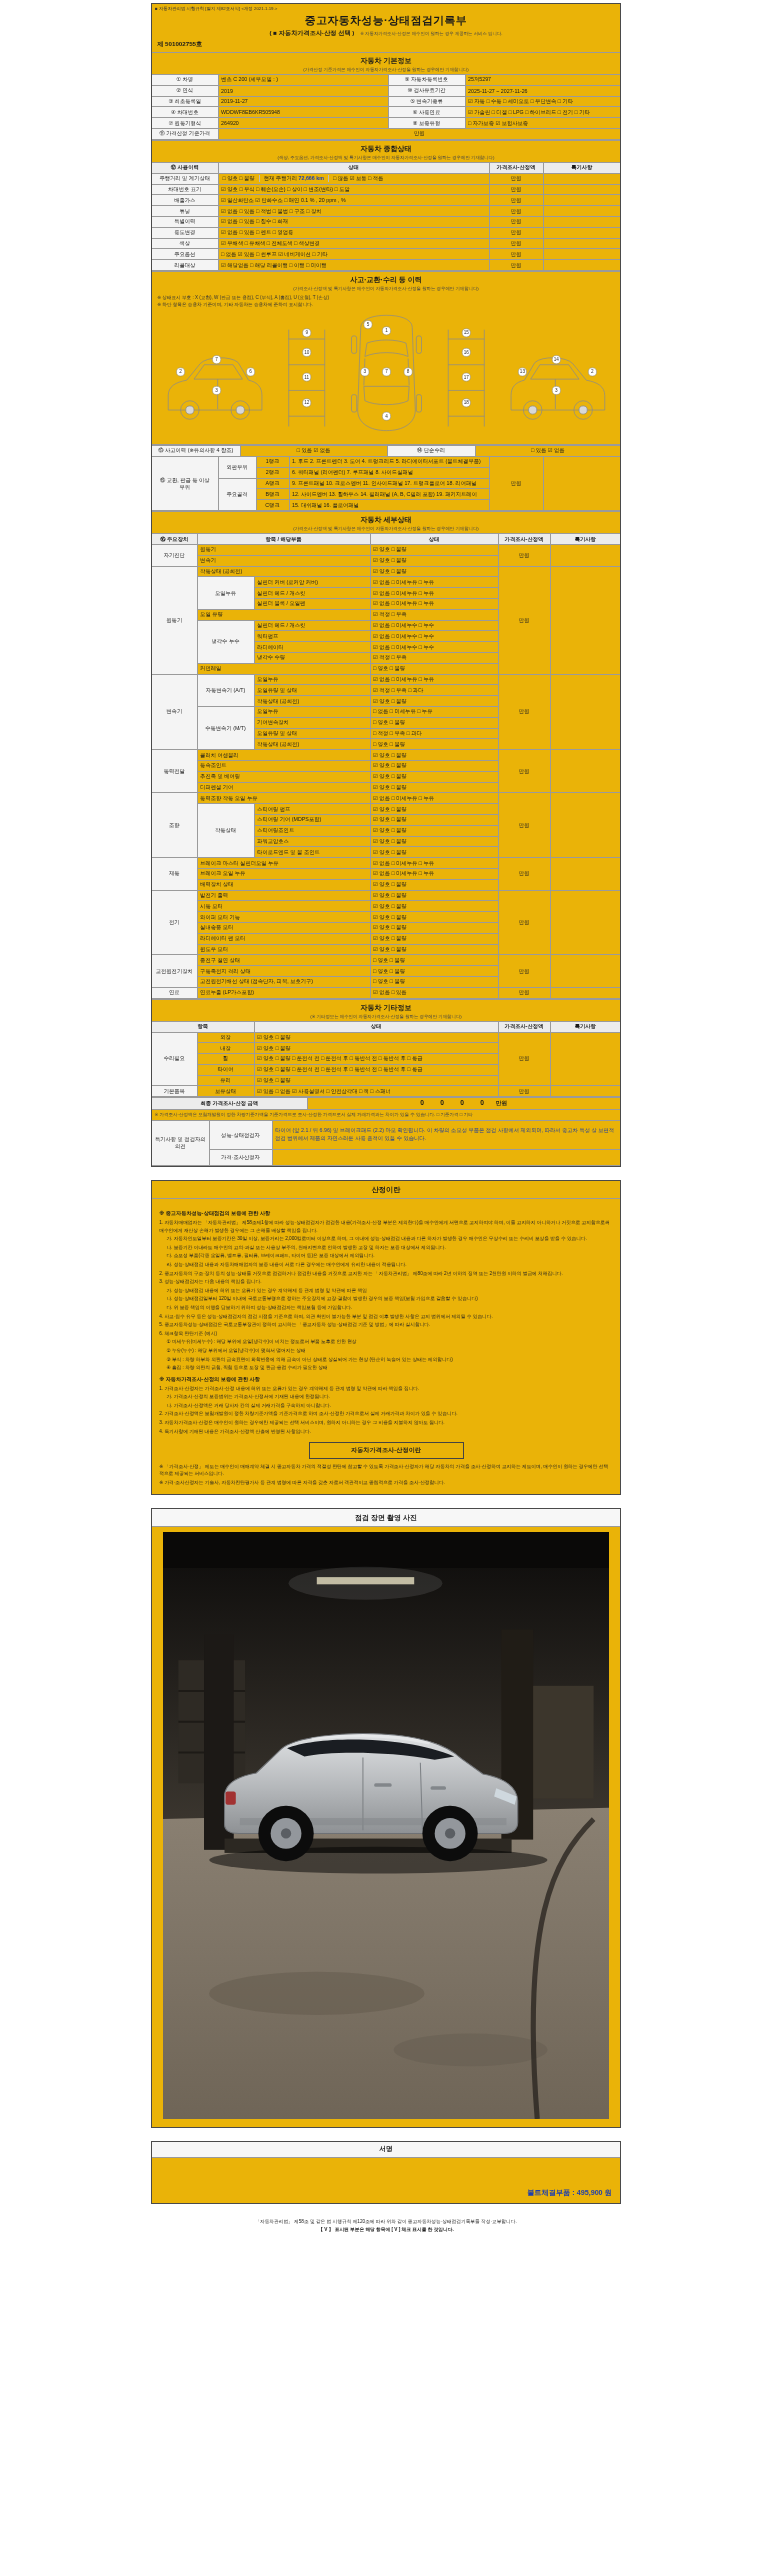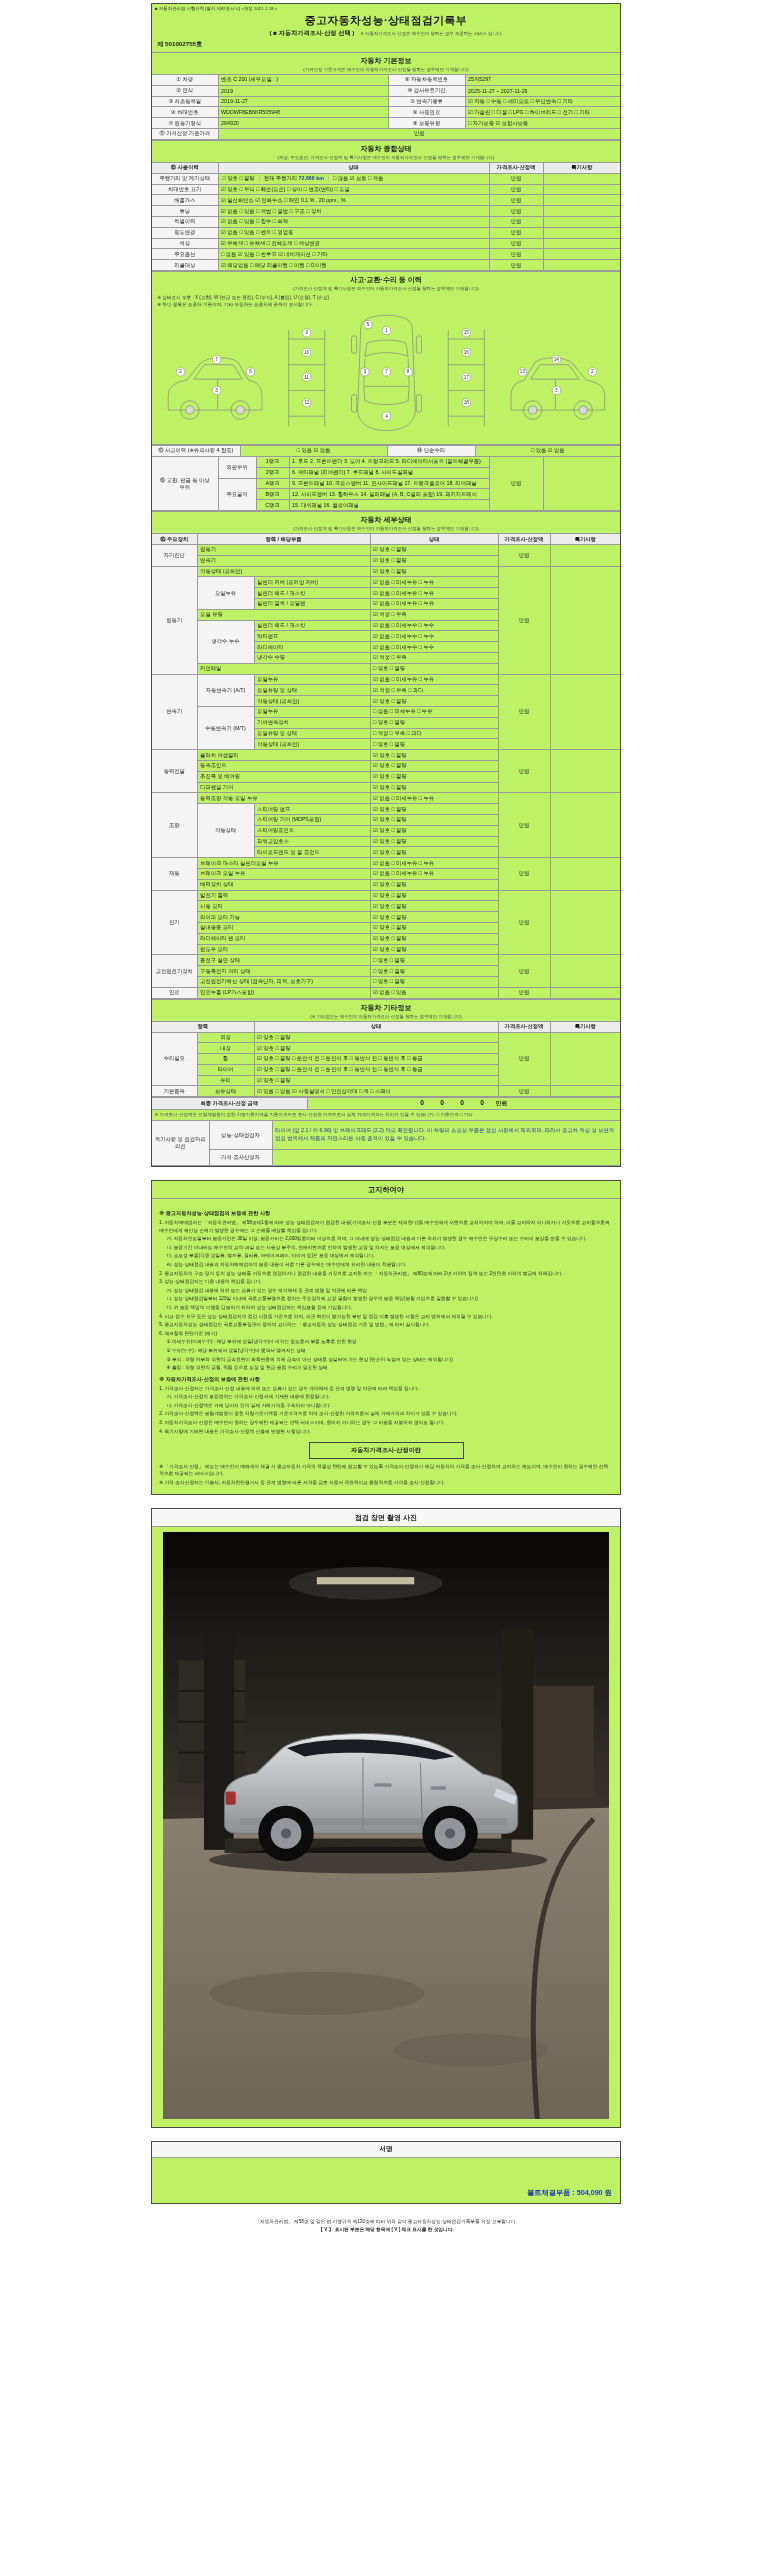--- a/index.html
+++ b/index.html
@@ -3,21 +3,21 @@
 <meta charset="utf-8">
 <style>
   * { box-sizing: border-box; margin: 0; padding: 0; }
   html,body { background:#ffffff; }
   body {
     font-family: "Liberation Sans", "DejaVu Sans", sans-serif;
     color:#1a1a1a;
     -webkit-font-smoothing: antialiased;
   }
   .page { width: 470px; margin: 3.1px auto 20.6px auto; min-height: 2555px; }
-  .sheet { border: 1px solid #4a4a4a; background:#bef264; margin-bottom: 13.4px; }
+  .sheet { border: 1px solid #4a4a4a; background:#eab308; margin-bottom: 13.4px; }
   .lawnote { font-size: 4.4px; color:#333; padding: 1.5px 3.1px 0 3.1px; }
   .titleblock { text-align:center; padding: 3.1px 4.1px 1px 4.1px; }
   .doc-title { font-size: 10.8px; font-weight: bold; letter-spacing: 0.5px; }
   .doc-sub { font-size: 6.2px; font-weight: bold; margin-top: 1px; }
   .doc-sub-note { font-size: 4.4px; font-weight: normal; color:#444; margin-left:4.1px; }
   .doc-no { font-size: 6.2px; font-weight: bold; text-align:left; padding: 1px 5.2px 3.1px 5.2px; }
   .sec-head { text-align:center; font-size: 7px; font-weight: bold; padding: 3.1px 2.1px 1px 2.1px; border-top:0.5px solid #9a9a9a; }
   .sec-head:first-of-type { border-top:none; }
   .sec-note { text-align:center; font-size: 4.4px; color:#444; padding-bottom: 2.1px; }
   table.t { width:100%; border-collapse: collapse; table-layout: fixed; }
@@ -684,21 +684,21 @@
       </tr>
       <tr>
         <td class="lab">가격·조사산정자</td>
         <td style="height:15.5px"></td>
       </tr>
     </tbody>
       </table>
   </div>
 
   <div class="sheet">
-    <div class="nt">고지하여야</div>
+    <div class="nt">산정이란</div>
     <div class="notices-body">
       <div class="nh">※ 중고자동차성능·상태점검의 보증에 관한 사항</div>
       <p class="np">1. 자동차매매업자는 「자동차관리법」 제58조제1항에 따라 성능·상태점검자가 점검한 내용(가격조사·산정 부분은 제외한다)을 매수인에게 서면으로 고지하여야 하며, 이를 고지하지 아니하거나 거짓으로 고지함으로써 매수인에게 재산상 손해가 발생한 경우에는 그 손해를 배상할 책임을 집니다.</p>
       <p class="np ind">가. 자동차인도일부터 보증기간은 30일 이상, 보증거리는 2,000킬로미터 이상으로 하며, 그 이내에 성능·상태점검 내용과 다른 하자가 발생한 경우 매수인은 무상수리 또는 수리비 보상을 받을 수 있습니다.</p>
       <p class="np ind">나. 보증기간 이내라도 매수인의 고의·과실 또는 사용상 부주의, 천재지변으로 인하여 발생한 고장 및 하자는 보증 대상에서 제외됩니다.</p>
       <p class="np ind">다. 소모성 부품(각종 오일류, 벨트류, 필터류, 브레이크패드, 타이어 등)은 보증 대상에서 제외됩니다.</p>
       <p class="np ind">라. 성능·상태점검 내용과 자동차매매업자의 보증 내용이 서로 다른 경우에는 매수인에게 유리한 내용이 적용됩니다.</p>
       <p class="np">2. 중고자동차의 구조·장치 등의 성능·상태를 거짓으로 점검하거나 점검한 내용을 거짓으로 고지한 자는 「자동차관리법」 제80조에 따라 2년 이하의 징역 또는 2천만원 이하의 벌금에 처해집니다.</p>
       <p class="np">3. 성능·상태점검자는 다음 내용의 책임을 집니다.</p>
       <p class="np ind">가. 성능·상태점검 내용에 허위 또는 오류가 있는 경우 계약해제 등 관계 법령 및 약관에 따른 책임</p>
@@ -783,21 +783,21 @@
         <path d="M840,560 C760,640 700,760 730,1145" stroke="#2a2620" stroke-width="10" fill="none" opacity="0.8"></path>
       </svg>
     </div>
   </div>
 
   <div class="sheet">
     <div class="sign-head">서명</div>
     <div class="sign-body">
       <div class="sign-fee blue">
         <span>볼트체결부품 :</span>
-        <span>504,090 원</span>
+        <span>495,900 원</span>
       </div>
     </div>
   </div>
 
   <div class="footer-lines">
     <div class="f1">「자동차관리법」 제58조 및 같은 법 시행규칙 제120조에 따라 위와 같이 중고자동차성능·상태점검기록부를 작성·교부합니다.</div>
     <div class="f2">【 V 】 표시된 부분은 해당 항목에 [ V ] 체크 표시를 한 것입니다.</div>
   </div>
 
 </div>

